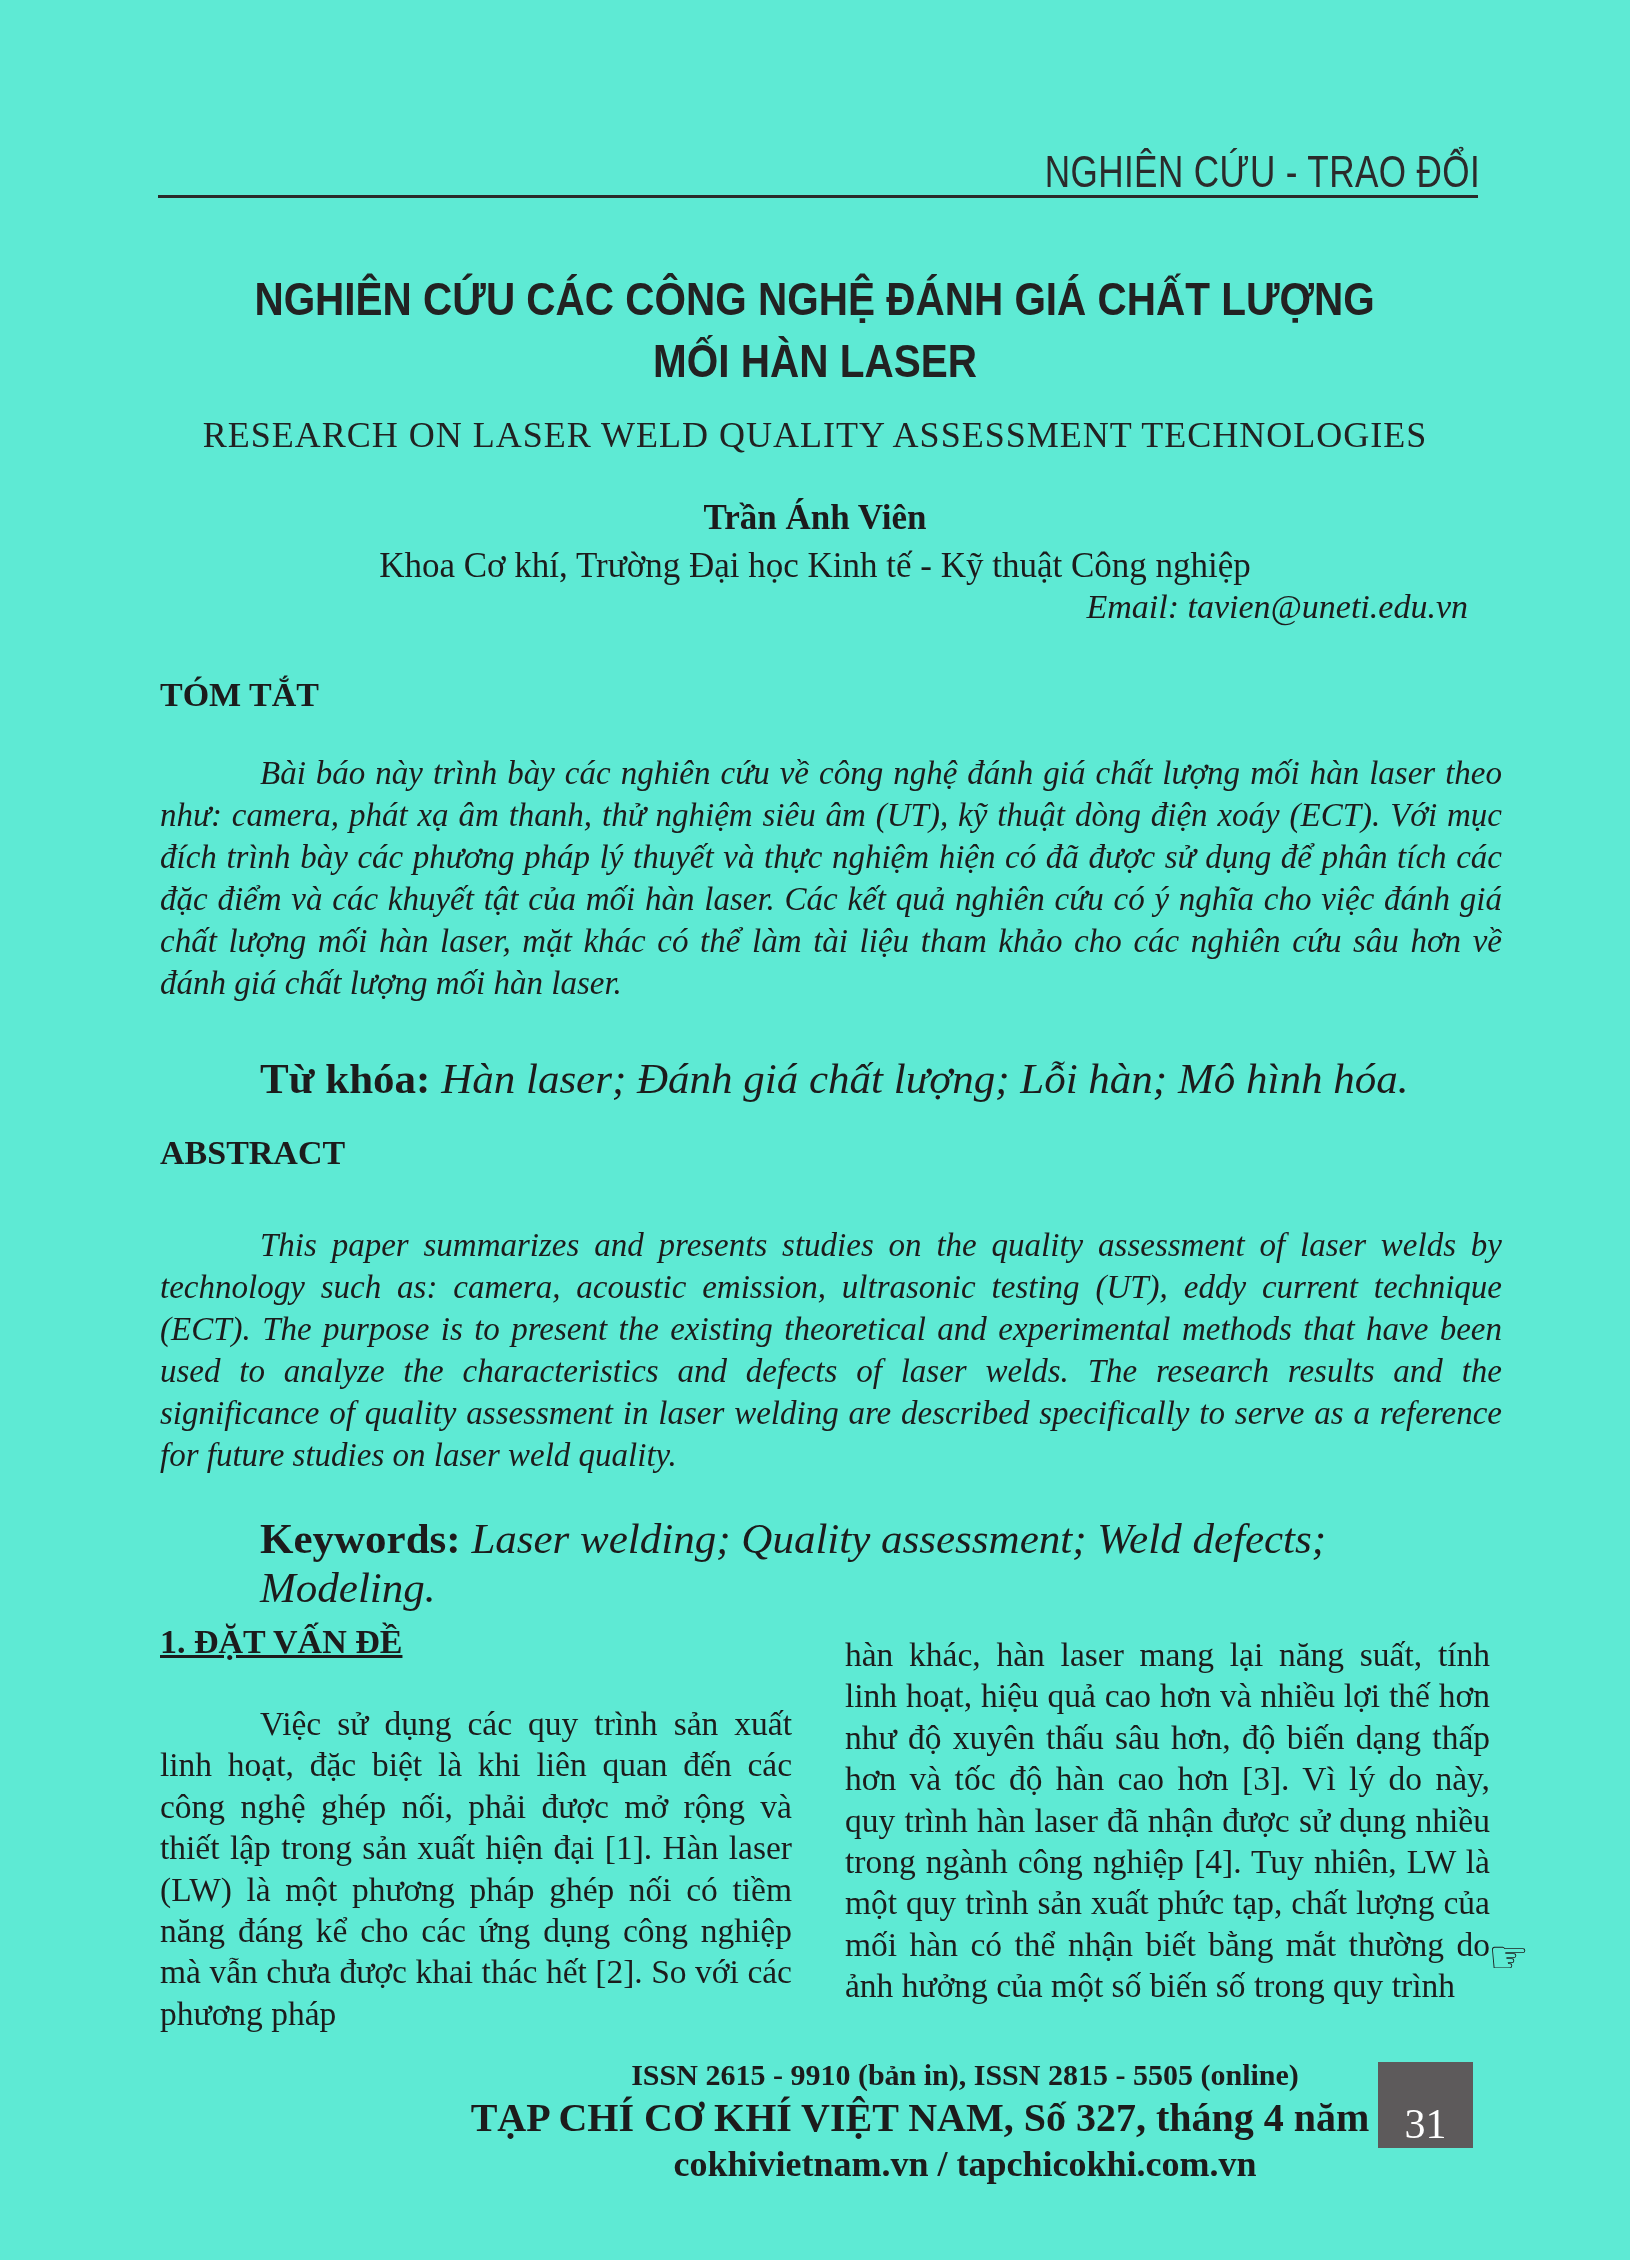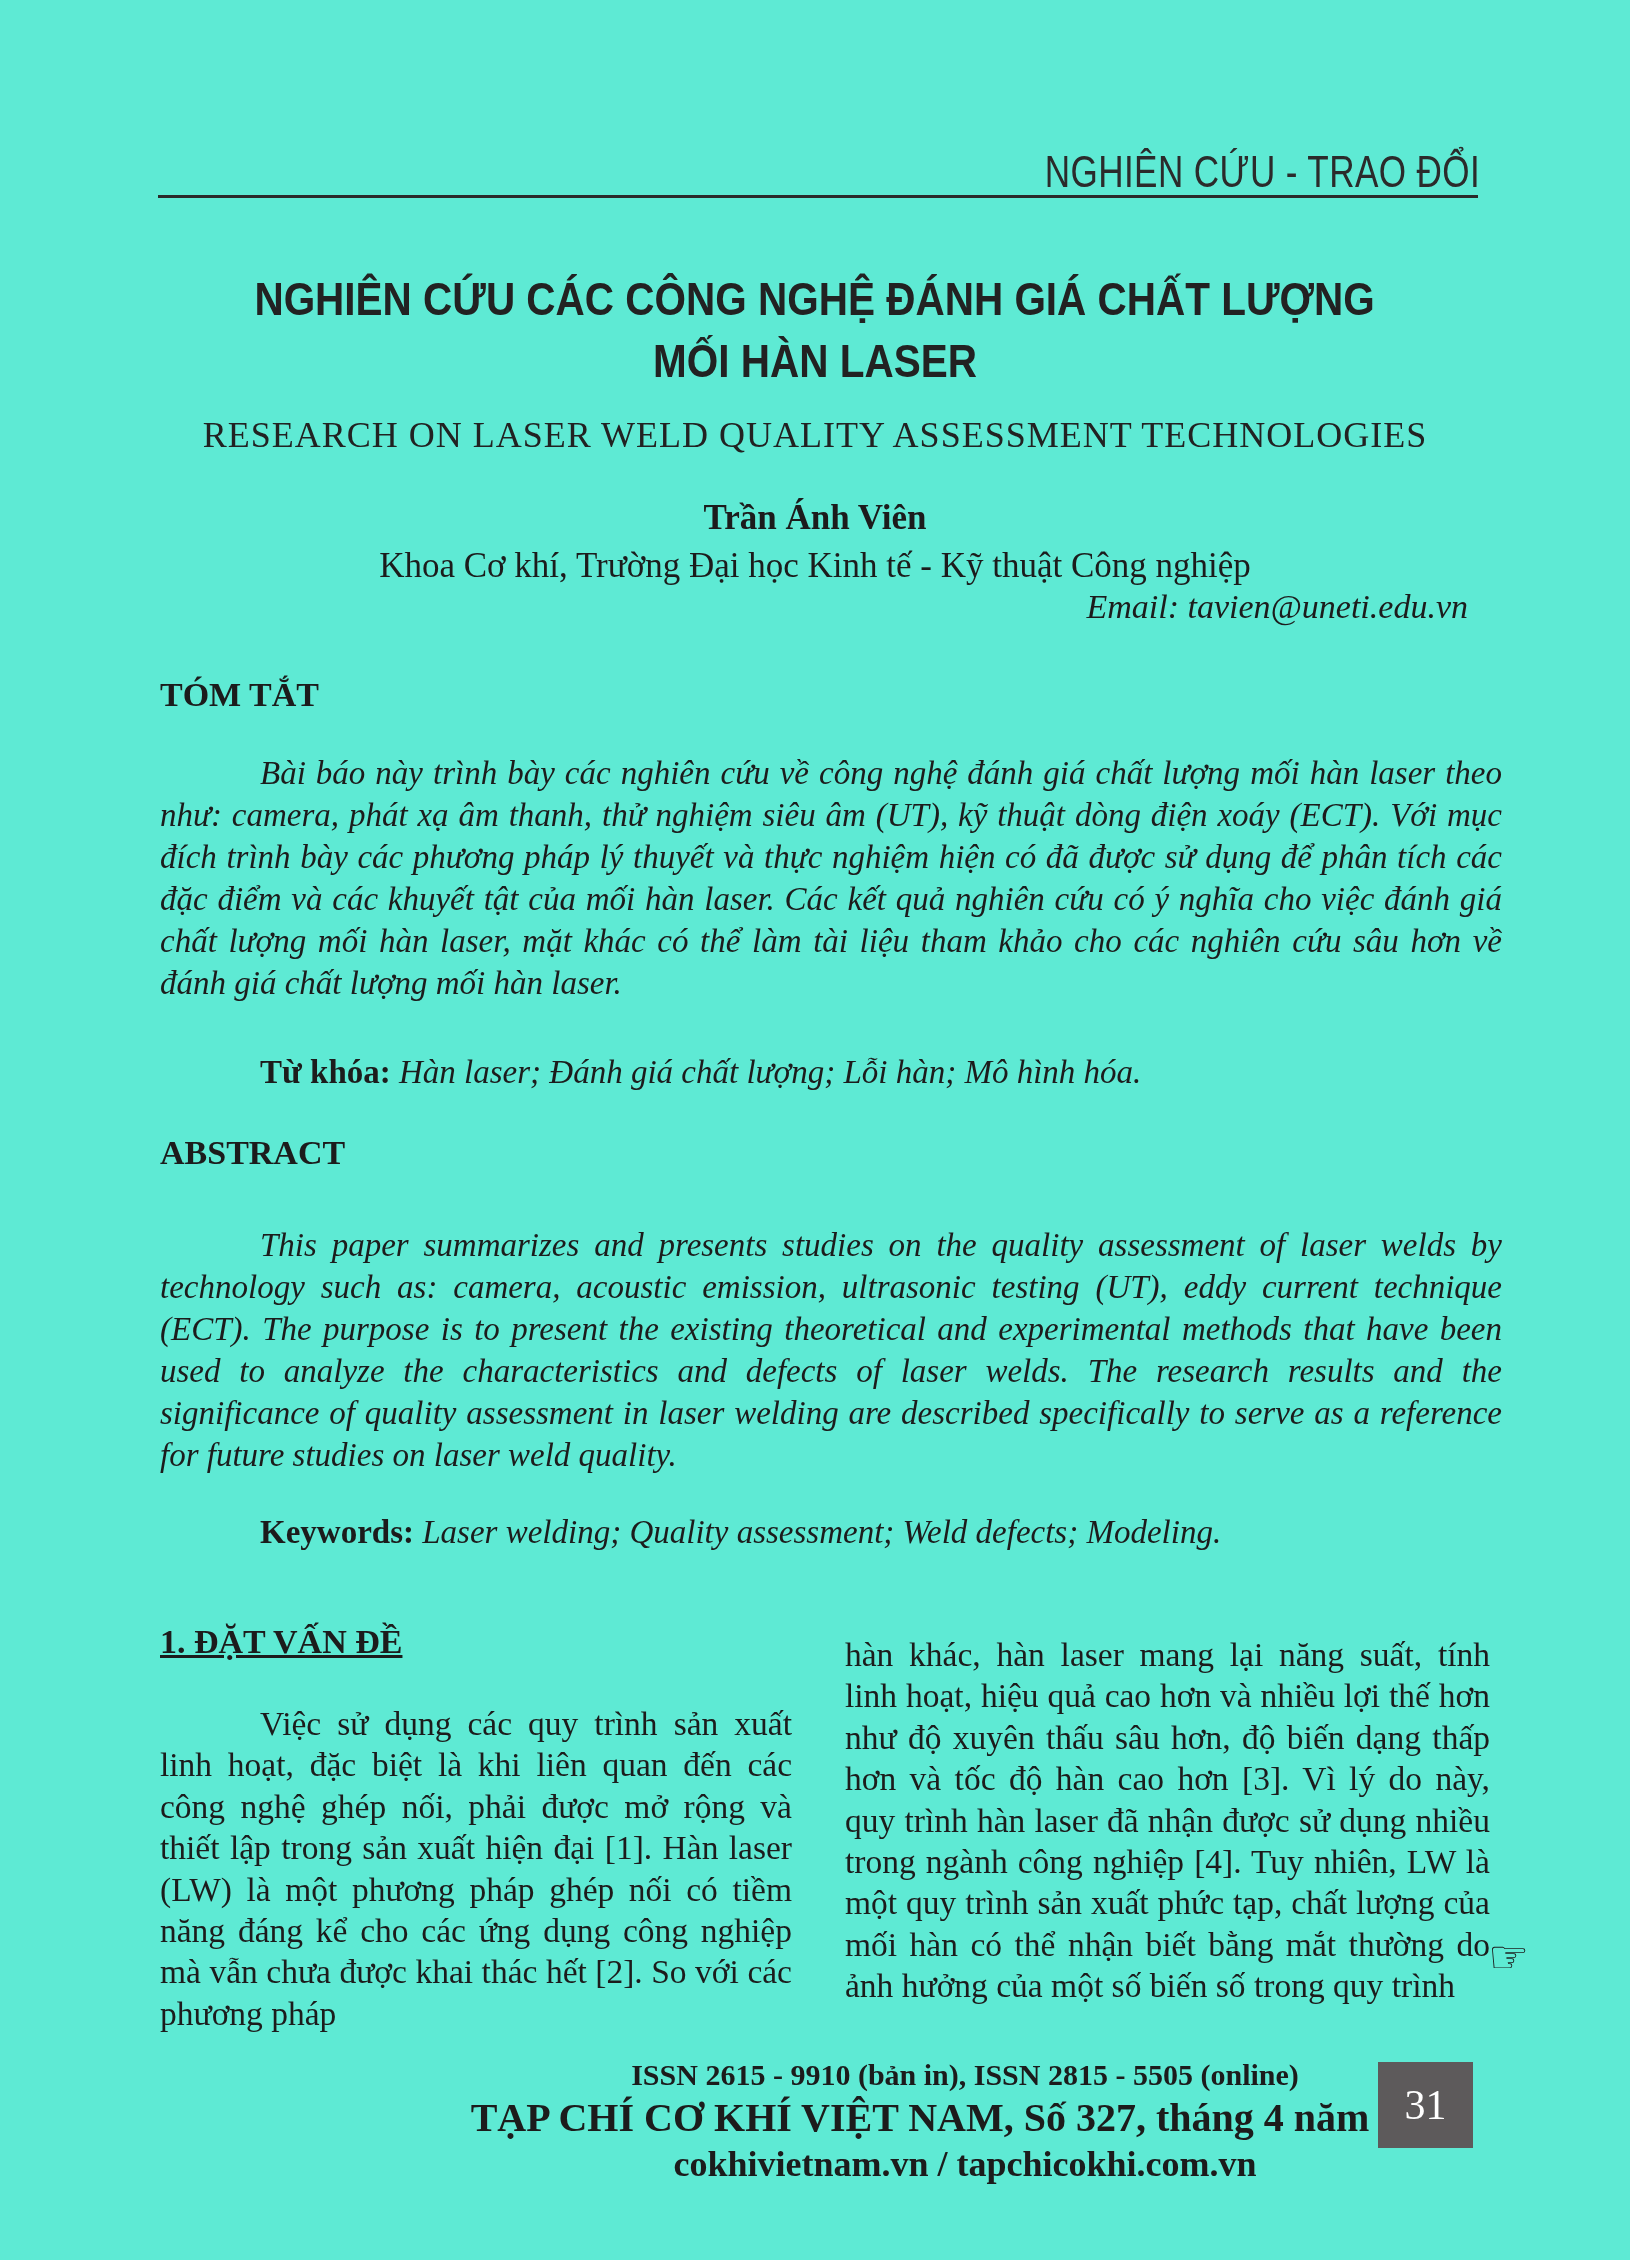--- a/index.html
+++ b/index.html
@@ -116,21 +116,21 @@
     text-indent: 100px;
   }
   .abstract-vi-body { top: 752px; }
   .abstract-en-body { top: 1216px; margin-top: 8px; }
 
   .kw-line {
     position: absolute;
     left: 160px;
     width: 1342px;
     padding-left: 100px;
-    font-size: 33px;
+    font-size: 43px;
   }
   .kw-vi { top: 1054px; }
   .kw-en { top: 1514px; }
   .kw-label { font-weight: bold; font-style: normal; }
   .kw-text  { font-style: italic; }
 
   
   .section-heading {
     position: absolute;
     top: 1623px;
@@ -239,17 +239,17 @@
   <div class="section-heading">1. ĐẶT VẤN ĐỀ</div>
   <div class="col-para col-left">Việc sử dụng các quy trình sản xuất linh hoạt, đặc biệt là khi liên quan đến các công nghệ ghép nối, phải được mở rộng và thiết lập trong sản xuất hiện đại [1]. Hàn laser (LW) là một phương pháp ghép nối có tiềm năng đáng kể cho các ứng dụng công nghiệp mà vẫn chưa được khai thác hết [2]. So với các phương pháp</div>
   <div class="col-para col-right">hàn khác, hàn laser mang lại năng suất, tính linh hoạt, hiệu quả cao hơn và nhiều lợi thế hơn như độ xuyên thấu sâu hơn, độ biến dạng thấp hơn và tốc độ hàn cao hơn [3]. Vì lý do này, quy trình hàn laser đã nhận được sử dụng nhiều trong ngành công nghiệp [4]. Tuy nhiên, LW là một quy trình sản xuất phức tạp, chất lượng của mối hàn có thể nhận biết bằng mắt thường do ảnh hưởng của một số biến số trong quy trình</div>
   <div class="hand-icon">☞</div>
 
   <div class="footer-block">
     <div class="footer-issn">ISSN 2615 - 9910 (bản in), ISSN 2815 - 5505 (online)</div>
     <div class="footer-journal">TẠP CHÍ CƠ KHÍ VIỆT NAM, Số 327, tháng 4 năm 2025</div>
     <div class="footer-web">cokhivietnam.vn / tapchicokhi.com.vn</div>
   </div>
-  <div class="page-number-box" style="background: rgb(93, 90, 91);">
+  <div class="page-number-box" style="background: rgb(93, 90, 91); align-items: flex-end;">
     <span class="page-number">31</span>
   </div>
 
 </div>
 
 </body></html>

